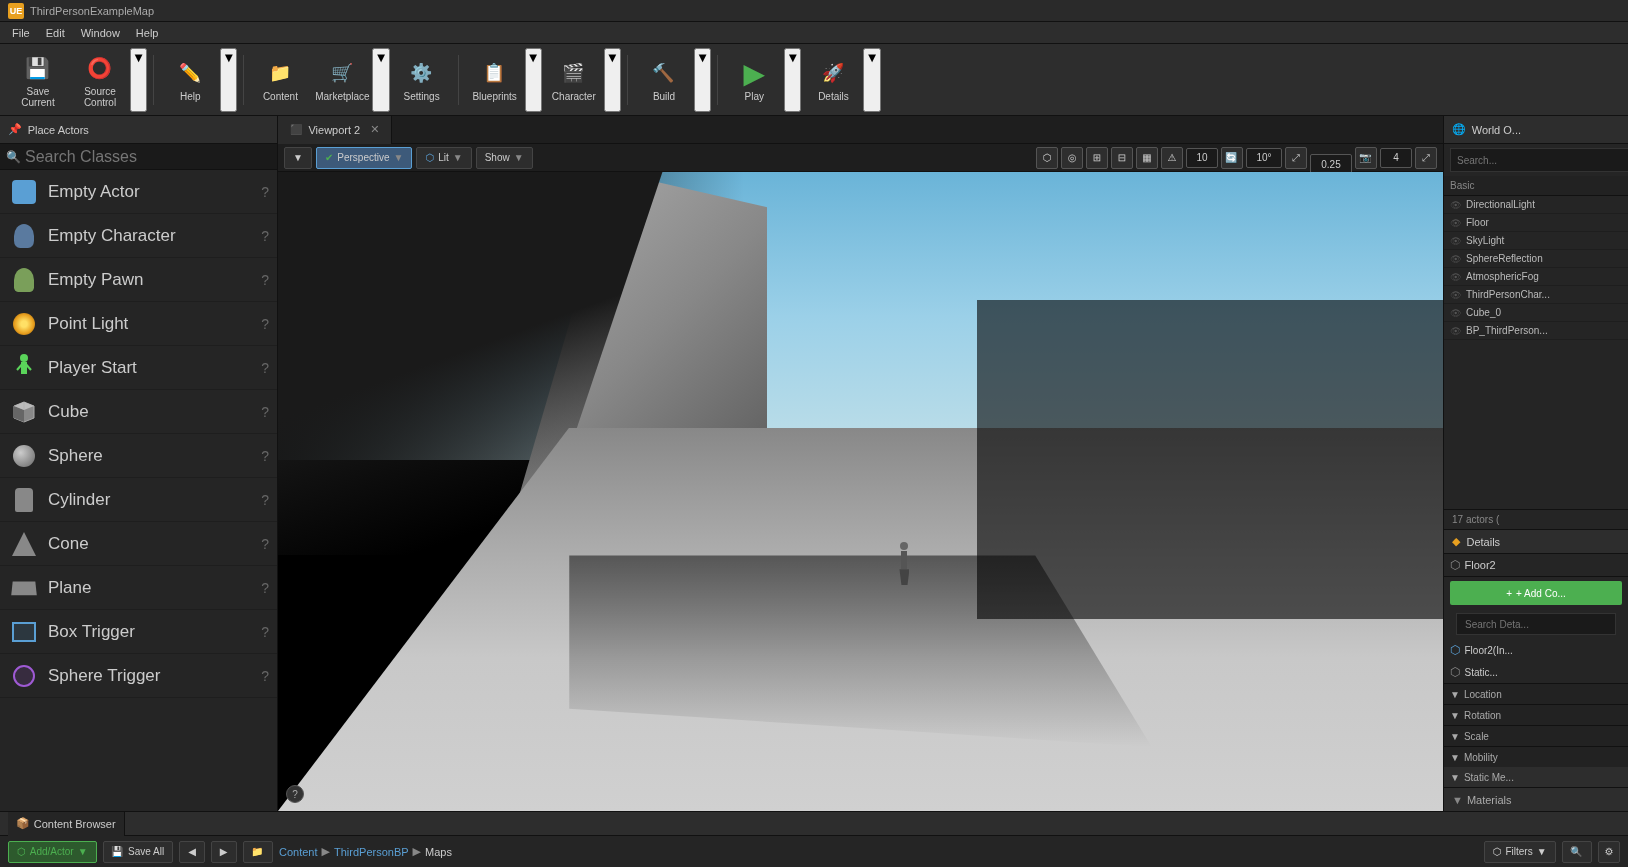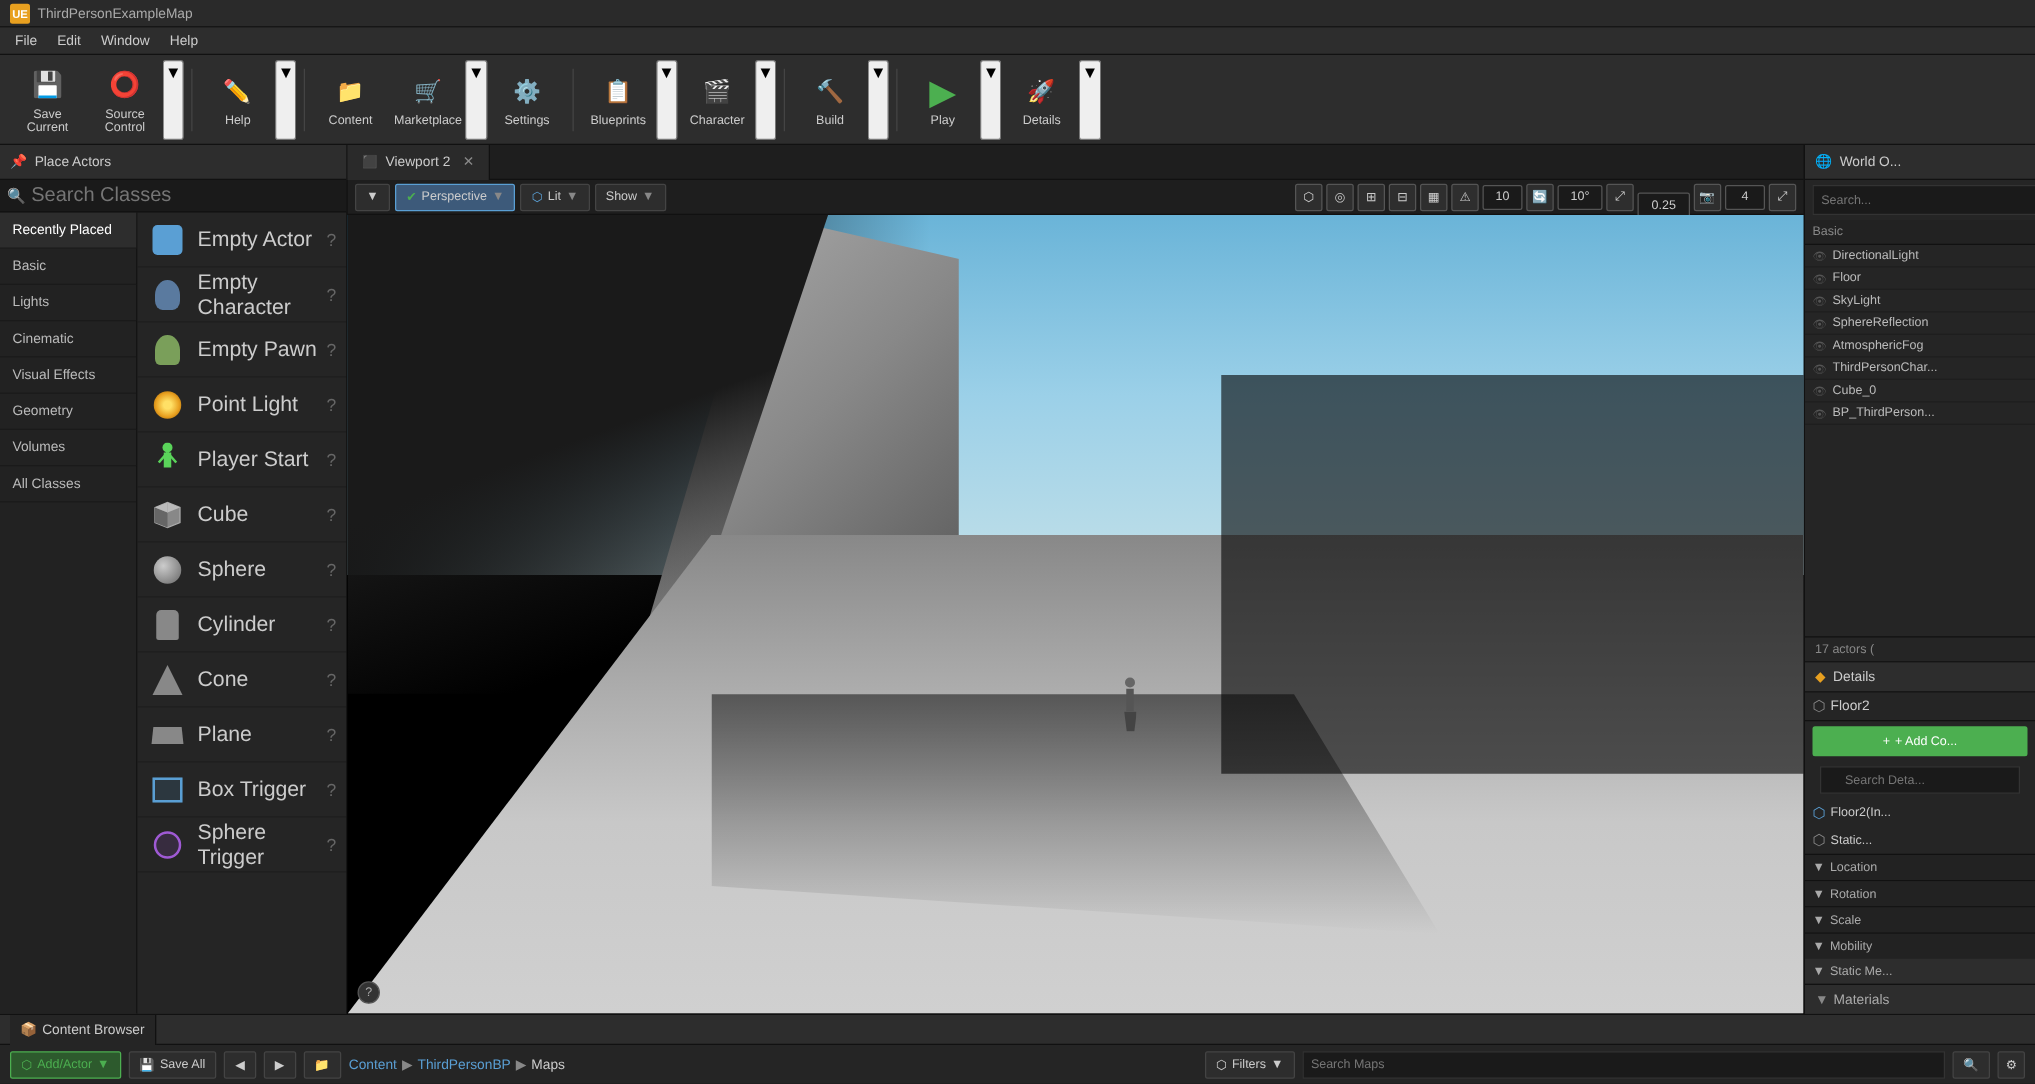--- a/index.html
+++ b/index.html
@@ -391,21 +391,21 @@
       gap: 4px;
       border-radius: 2px;
       width: calc(100% - 12px);
     }
     .search-details {
       height: 22px;
       background: #1a1a1a;
       border: 1px solid #333;
       color: #ccc;
       font-size: 10px;
-      padding: 0 19px;
+      padding: 0 8px;
       margin: 2px 6px;
       width: calc(100% - 12px);
       outline: none;
     }
     .details-component-row {
       display: flex;
       align-items: center;
       padding: 2px 6px;
       height: 22px;
       gap: 4px;
@@ -631,30 +631,20 @@
     <div id="place-actors-header">
       <span class="pin-icon">📌</span>
       <span>Place Actors</span>
     </div>
     <div id="search-classes">
       <span class="search-icon">🔍</span>
       <input type="text" placeholder="Search Classes" style="">
     </div>
     <div id="left-panel-body">
 
-      <div id="category-nav">
-        <div class="category-item active">Recently Placed</div>
-        <div class="category-item">Basic</div>
-        <div class="category-item">Lights</div>
-        <div class="category-item">Cinematic</div>
-        <div class="category-item">Visual Effects</div>
-        <div class="category-item">Geometry</div>
-        <div class="category-item">Volumes</div>
-        <div class="category-item">All Classes</div>
-      </div>
 
       <div id="items-list">
         <div class="actor-item">
           <div class="item-icon">
               <span class="icon-actor"></span>
             </div>
           <span class="item-label">Empty Actor</span>
           <span class="item-info">?</span>
         </div>
         <div class="actor-item">
@@ -948,17 +938,16 @@
       <span style="cursor:pointer; color:#5a9fd4;">ThirdPersonBP</span>
       <span class="arrow">▶</span>
       <span style="cursor:pointer; color:#ccc;">Maps</span>
     </div>
     <div style="flex:1"></div>
     <button class="cb-btn">
       <span>⬡</span>
       <span>Filters</span>
       <span>▼</span>
     </button>
-    <input type="text" class="cb-search" placeholder="Search Maps" style="">
     <button class="cb-btn">🔍</button>
     <div class="corner-btn" style="background:#2d2d2d; border:1px solid #444;">⚙</div>
   </div>
 </div>
 
 </body></html>

